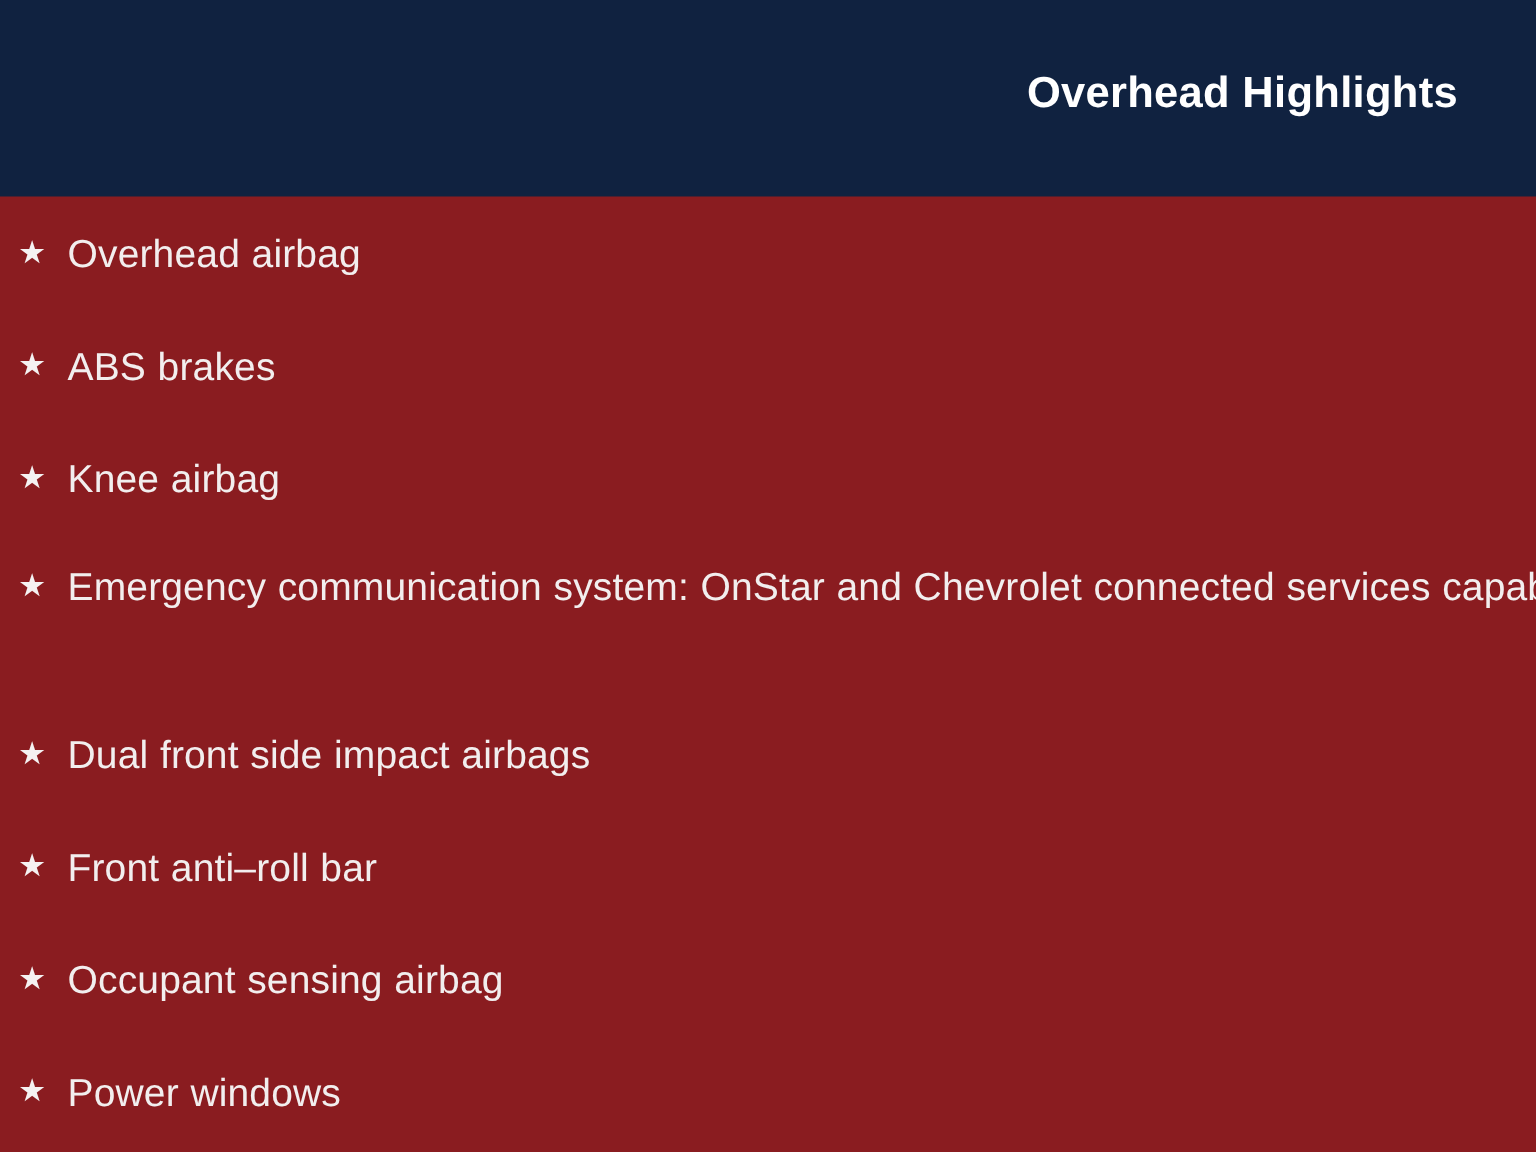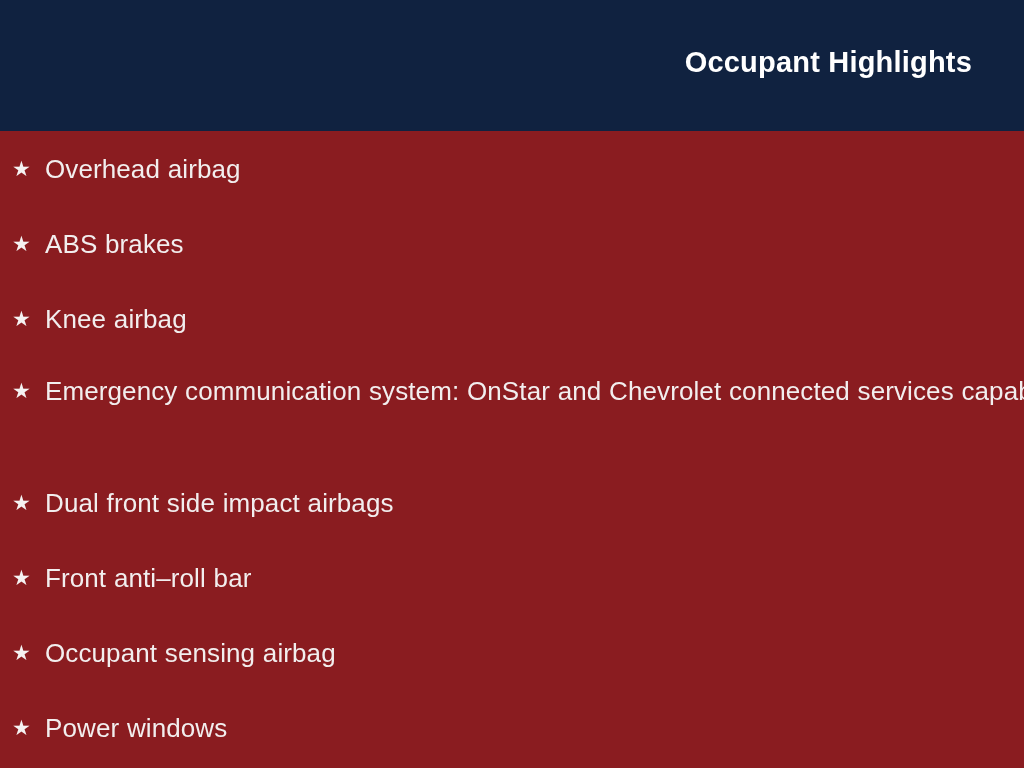--- a/index.html
+++ b/index.html
@@ -84,21 +84,21 @@
     letter-spacing: 0.1px;
     word-spacing: 0.4px;
   }
 </style>
 </head>
 <body>
 
 <div id="slide" style="background: rgb(138, 28, 32);">
 
   <div id="header-bar" style="background: rgb(16, 34, 64);">
-    <div id="header-title" style="color: rgb(255, 255, 255);">Occupant Highlights</div>
+    <div id="header-title" style="color: rgb(255, 255, 255);">Overhead Highlights</div>
   </div>
 
   <div id="content-area">
     <ul id="highlights-list">
         <li class="highlight-item" style="position: absolute; left: 0px; top: 18px; width: 1024px;">
           <span class="bullet-star">★</span>
           <span class="highlight-text">Overhead airbag</span>
         </li>
         <li class="highlight-item" style="position: absolute; left: 0px; top: 93px; width: 1024px;">
           <span class="bullet-star">★</span>

